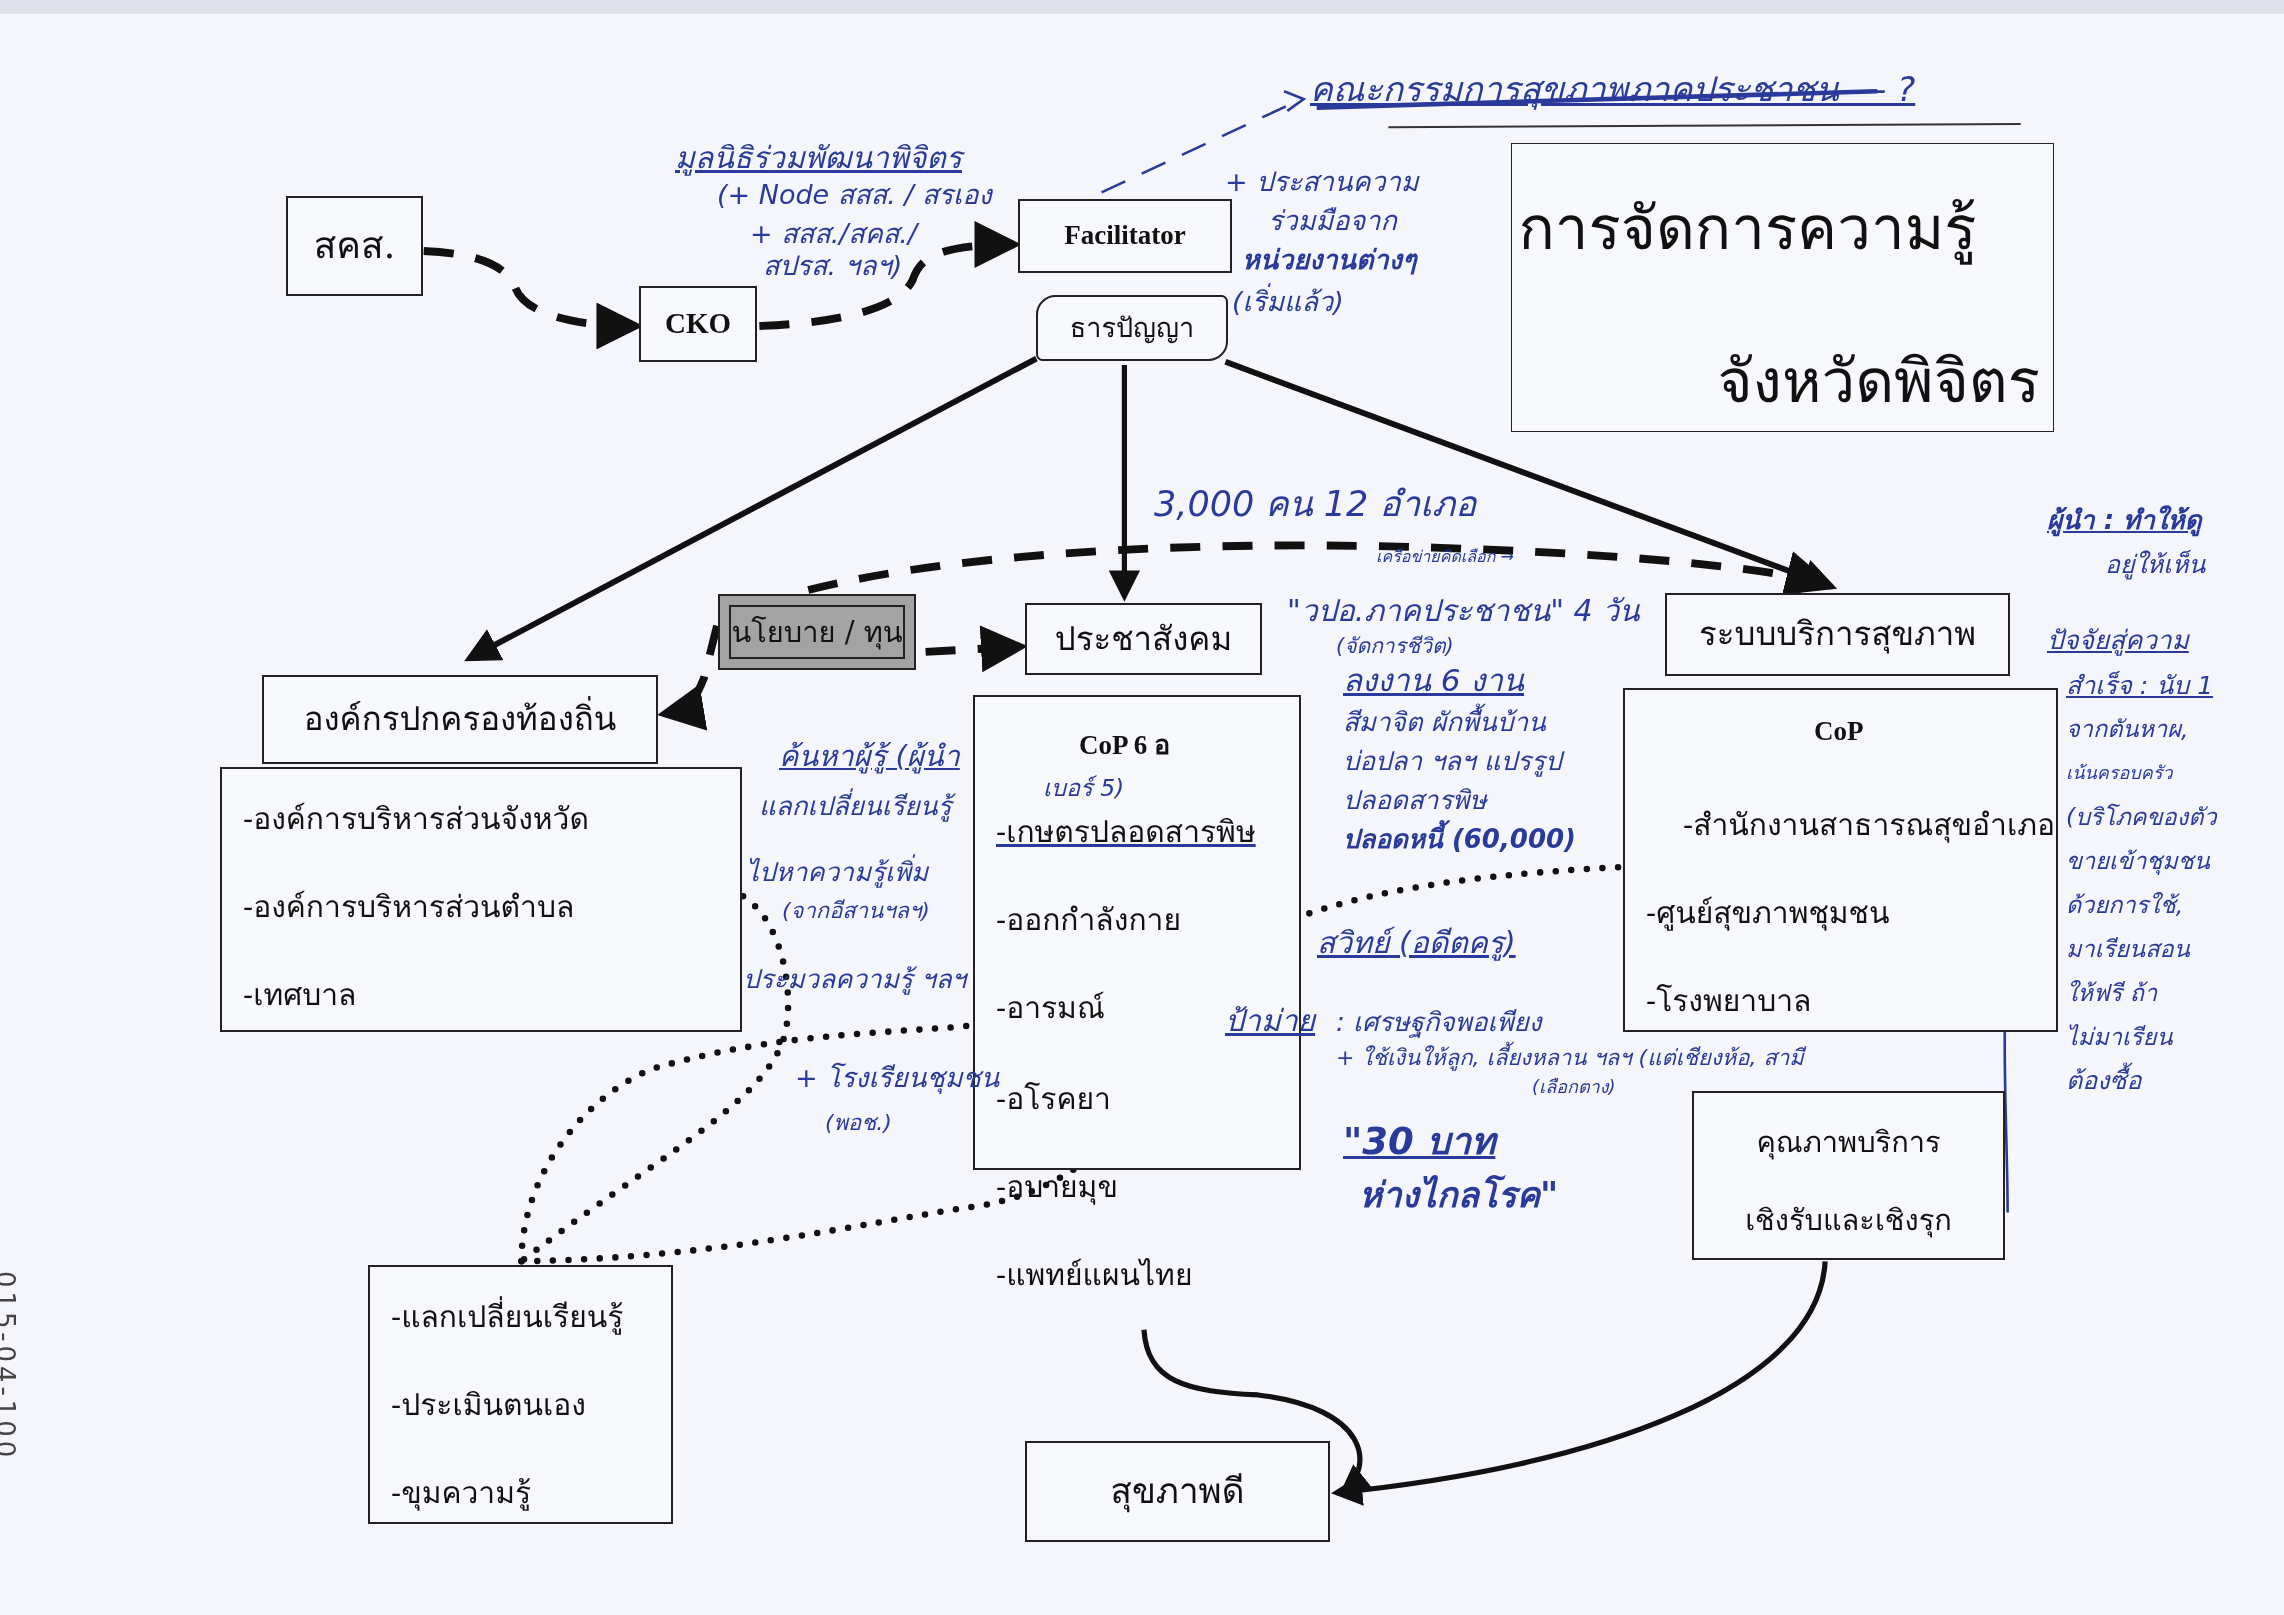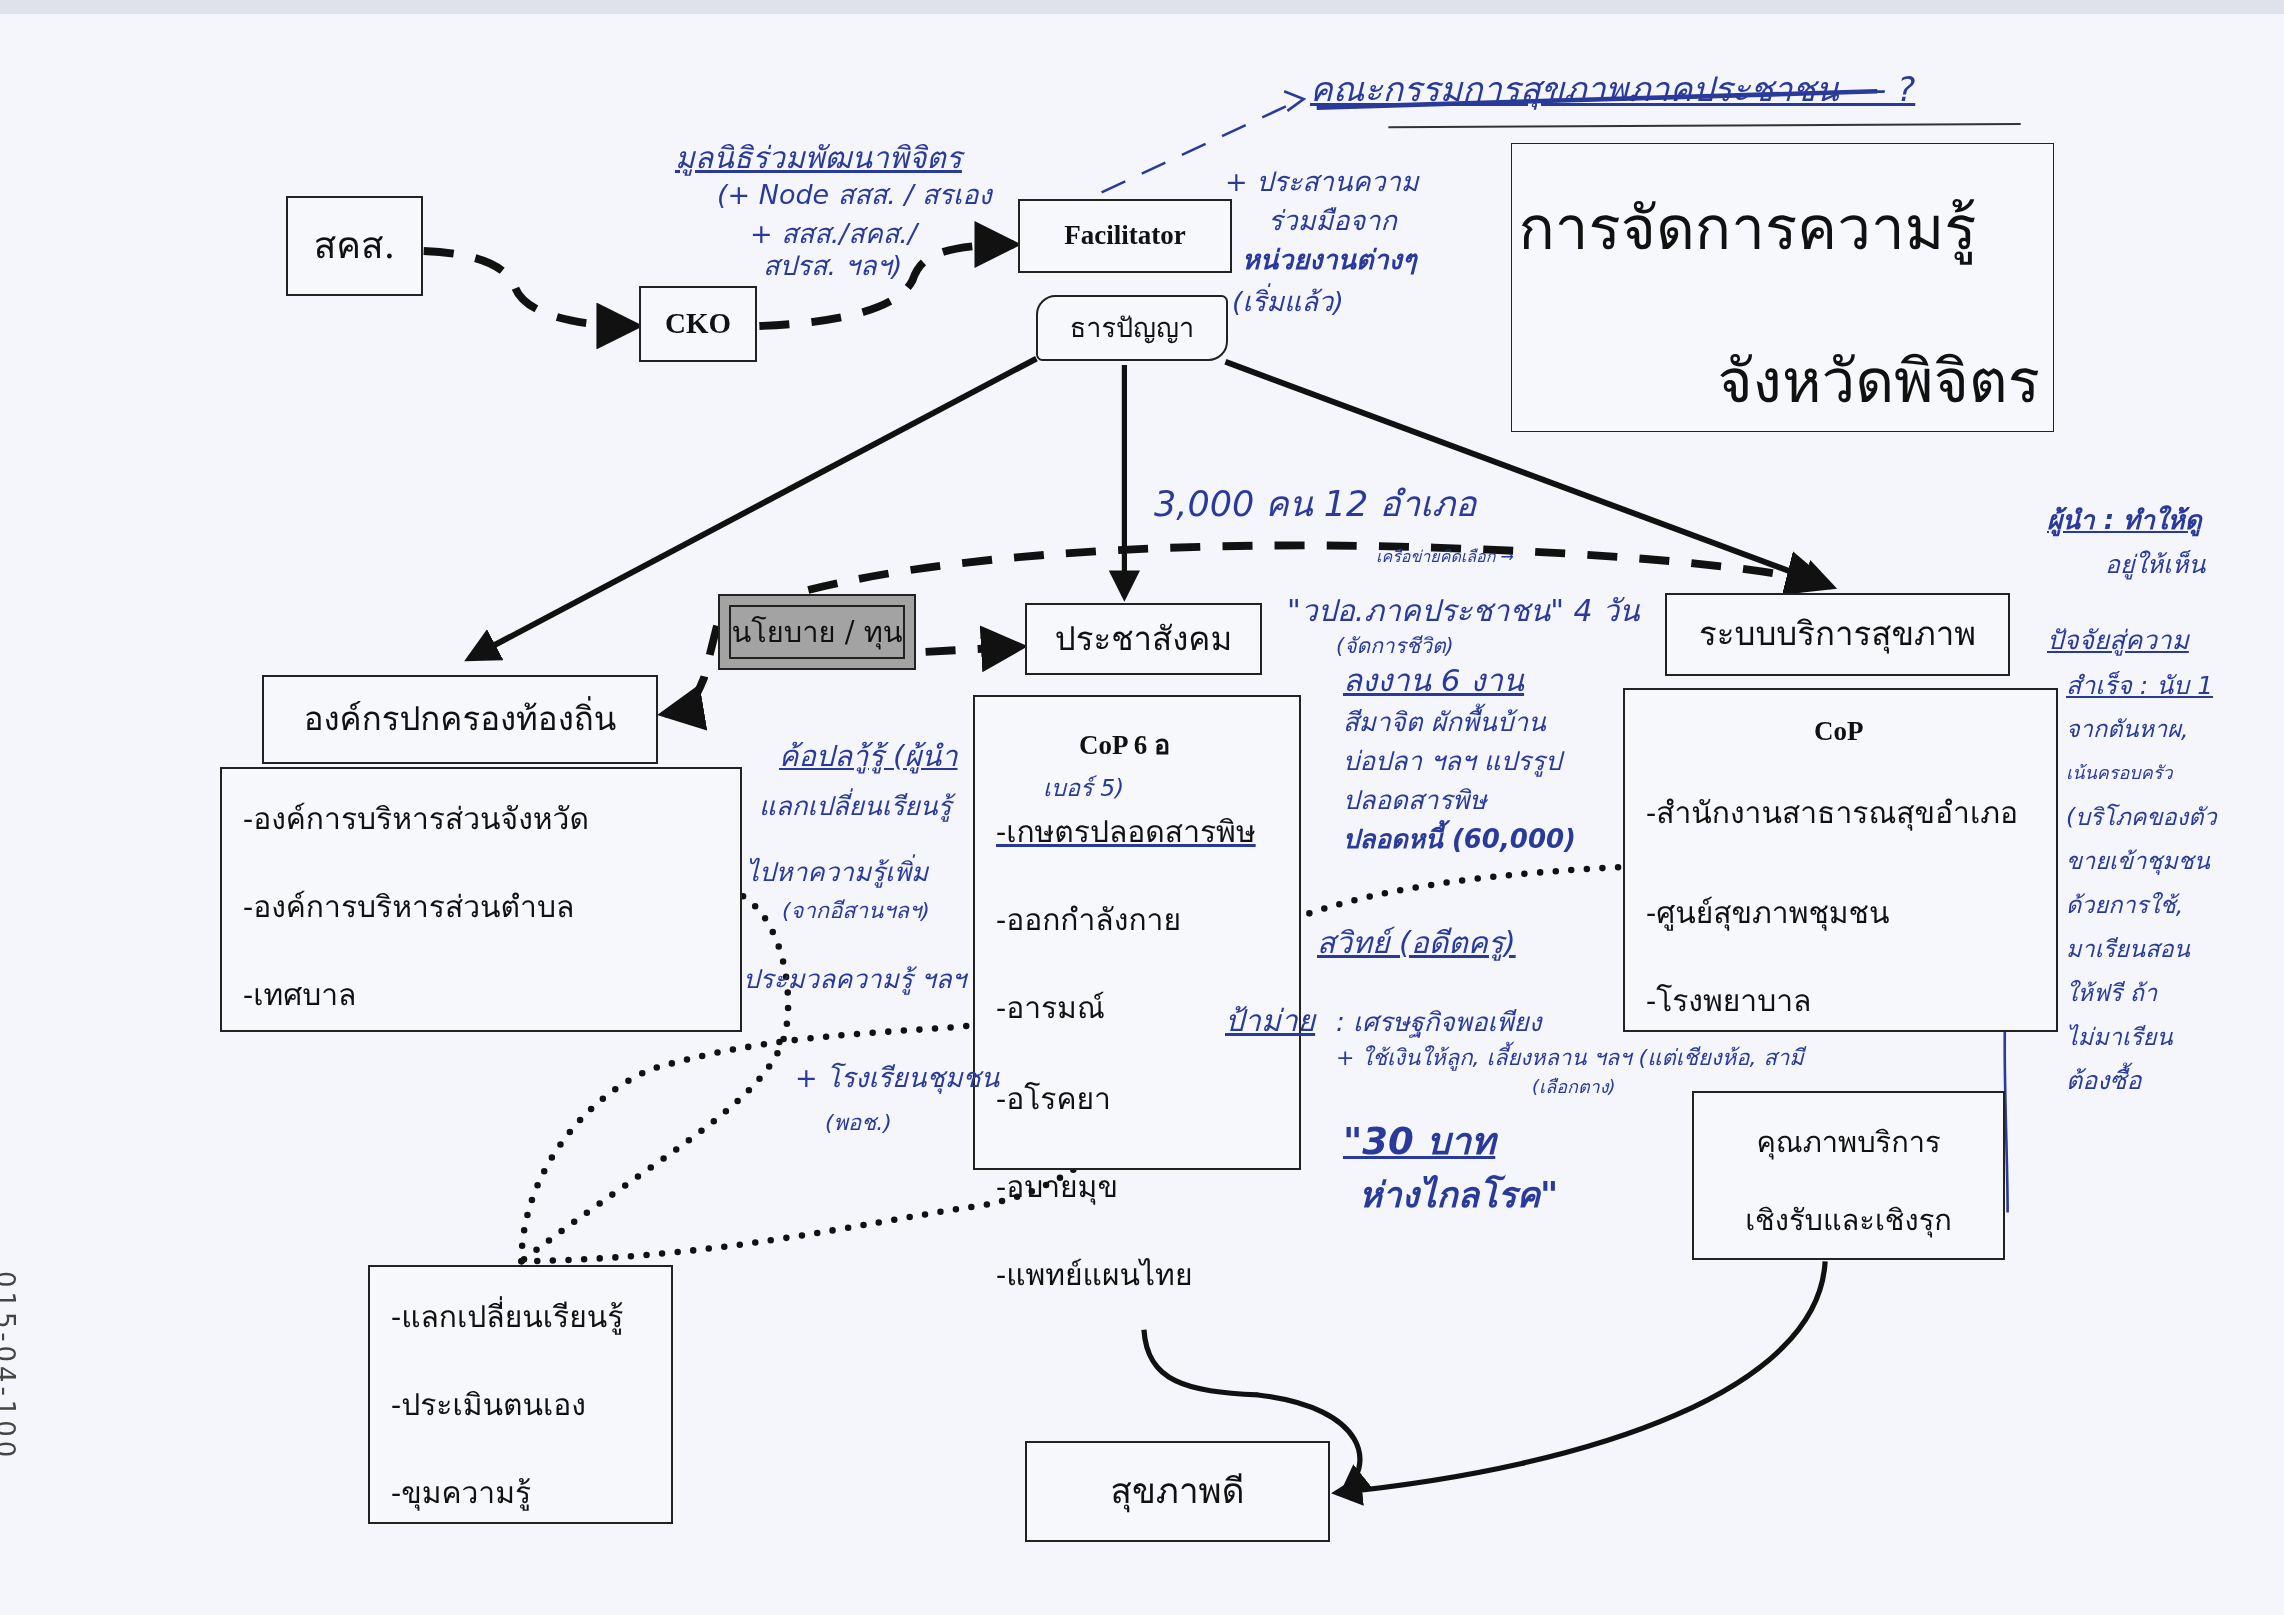--- a/index.html
+++ b/index.html
@@ -122,21 +122,21 @@
   <div class="item" style="top:111px;text-decoration:underline;text-decoration-color:#2a3a9a;">-เกษตรปลอดสารพิษ</div>
   <div class="item" style="top:199px;">-ออกกำลังกาย</div>
   <div class="item" style="top:287px;">-อารมณ์</div>
   <div class="item" style="top:378px;">-อโรคยา</div>
   <div class="item" style="top:466px;">-อบายมุข</div>
   <div class="item" style="top:554px;">-แพทย์แผนไทย</div>
 </div>
 
 <div class="box list" style="left:1623px;top:688px;width:435px;height:344px;">
   <div class="item lbl-bold" style="left:189px;top:26px;font-size:27px;">CoP</div>
-  <div class="item" style="top:99px;">-สำนักงานสาธารณสุขอำเภอ</div>
+  <div class="item" style="top:111px;margin-left:37px;">-สำนักงานสาธารณสุขอำเภอ</div>
   <div class="item" style="top:199px;">-ศูนย์สุขภาพชุมชน</div>
   <div class="item" style="top:287px;">-โรงพยาบาล</div>
 </div>
 
 <div class="box" style="left:1692px;top:1091px;width:313px;height:169px;">
   <div class="item" style="position:absolute;left:0;right:0;top:26px;text-align:center;font-size:29px;">คุณภาพบริการ</div>
   <div class="item" style="position:absolute;left:0;right:0;top:104px;text-align:center;font-size:29px;">เชิงรับและเชิงรุก</div>
 </div>
 
 <div class="box list" style="left:368px;top:1265px;width:305px;height:259px;">
@@ -170,21 +170,21 @@
 <div class="hw b" style="left:1343px;top:818px;font-size:26px;">ปลอดหนี้ (60,000)</div>
 
 <div class="hw u" style="left:1317px;top:919px;font-size:30px;">สวิทย์ (อดีตครู)</div>
 <div class="hw u" style="left:1225px;top:997px;font-size:30px;">ป้าม่าย</div>
 <div class="hw" style="left:1336px;top:1001px;font-size:26px;">: เศรษฐกิจพอเพียง</div>
 <div class="hw" style="left:1336px;top:1040px;font-size:22px;">+ ใช้เงินให้ลูก, เลี้ยงหลาน ฯลฯ (แต่เชียงห้อ, สามี</div>
 <div class="hw" style="left:1532px;top:1072px;font-size:18px;">(เลือกตาง)</div>
 <div class="hw b u" style="left:1343px;top:1111px;font-size:37px;">"30 บาท</div>
 <div class="hw b" style="left:1359px;top:1167px;font-size:35px;">ห่างไกลโรค"</div>
 
-<div class="hw u" style="left:779px;top:733px;font-size:29px;">ค้อปลาู้รู้ (ผู้นำ</div>
+<div class="hw u" style="left:779px;top:733px;font-size:29px;">ค้นหาผู้รู้ (ผู้นำ</div>
 <div class="hw" style="left:1043px;top:769px;font-size:23.5px;">เบอร์ 5)</div>
 <div class="hw" style="left:759px;top:785px;font-size:26px;">แลกเปลี่ยนเรียนรู้</div>
 <div class="hw" style="left:746px;top:851px;font-size:26px;">ไปหาความรู้เพิ่ม</div>
 <div class="hw" style="left:782px;top:893px;font-size:22px;">(จากอีสานฯลฯ)</div>
 <div class="hw" style="left:743px;top:958px;font-size:26px;">ประมวลความรู้ ฯลฯ</div>
 <div class="hw" style="left:795px;top:1056px;font-size:27px;">+ โรงเรียนชุมชน</div>
 <div class="hw" style="left:825px;top:1105px;font-size:22px;">(พอช.)</div>
 
 <div class="hw u b" style="left:2047px;top:499px;font-size:26px;">ผู้นำ : ทำให้ดู</div>
 <div class="hw" style="left:2105px;top:544px;font-size:25px;">อยู่ให้เห็น</div>

